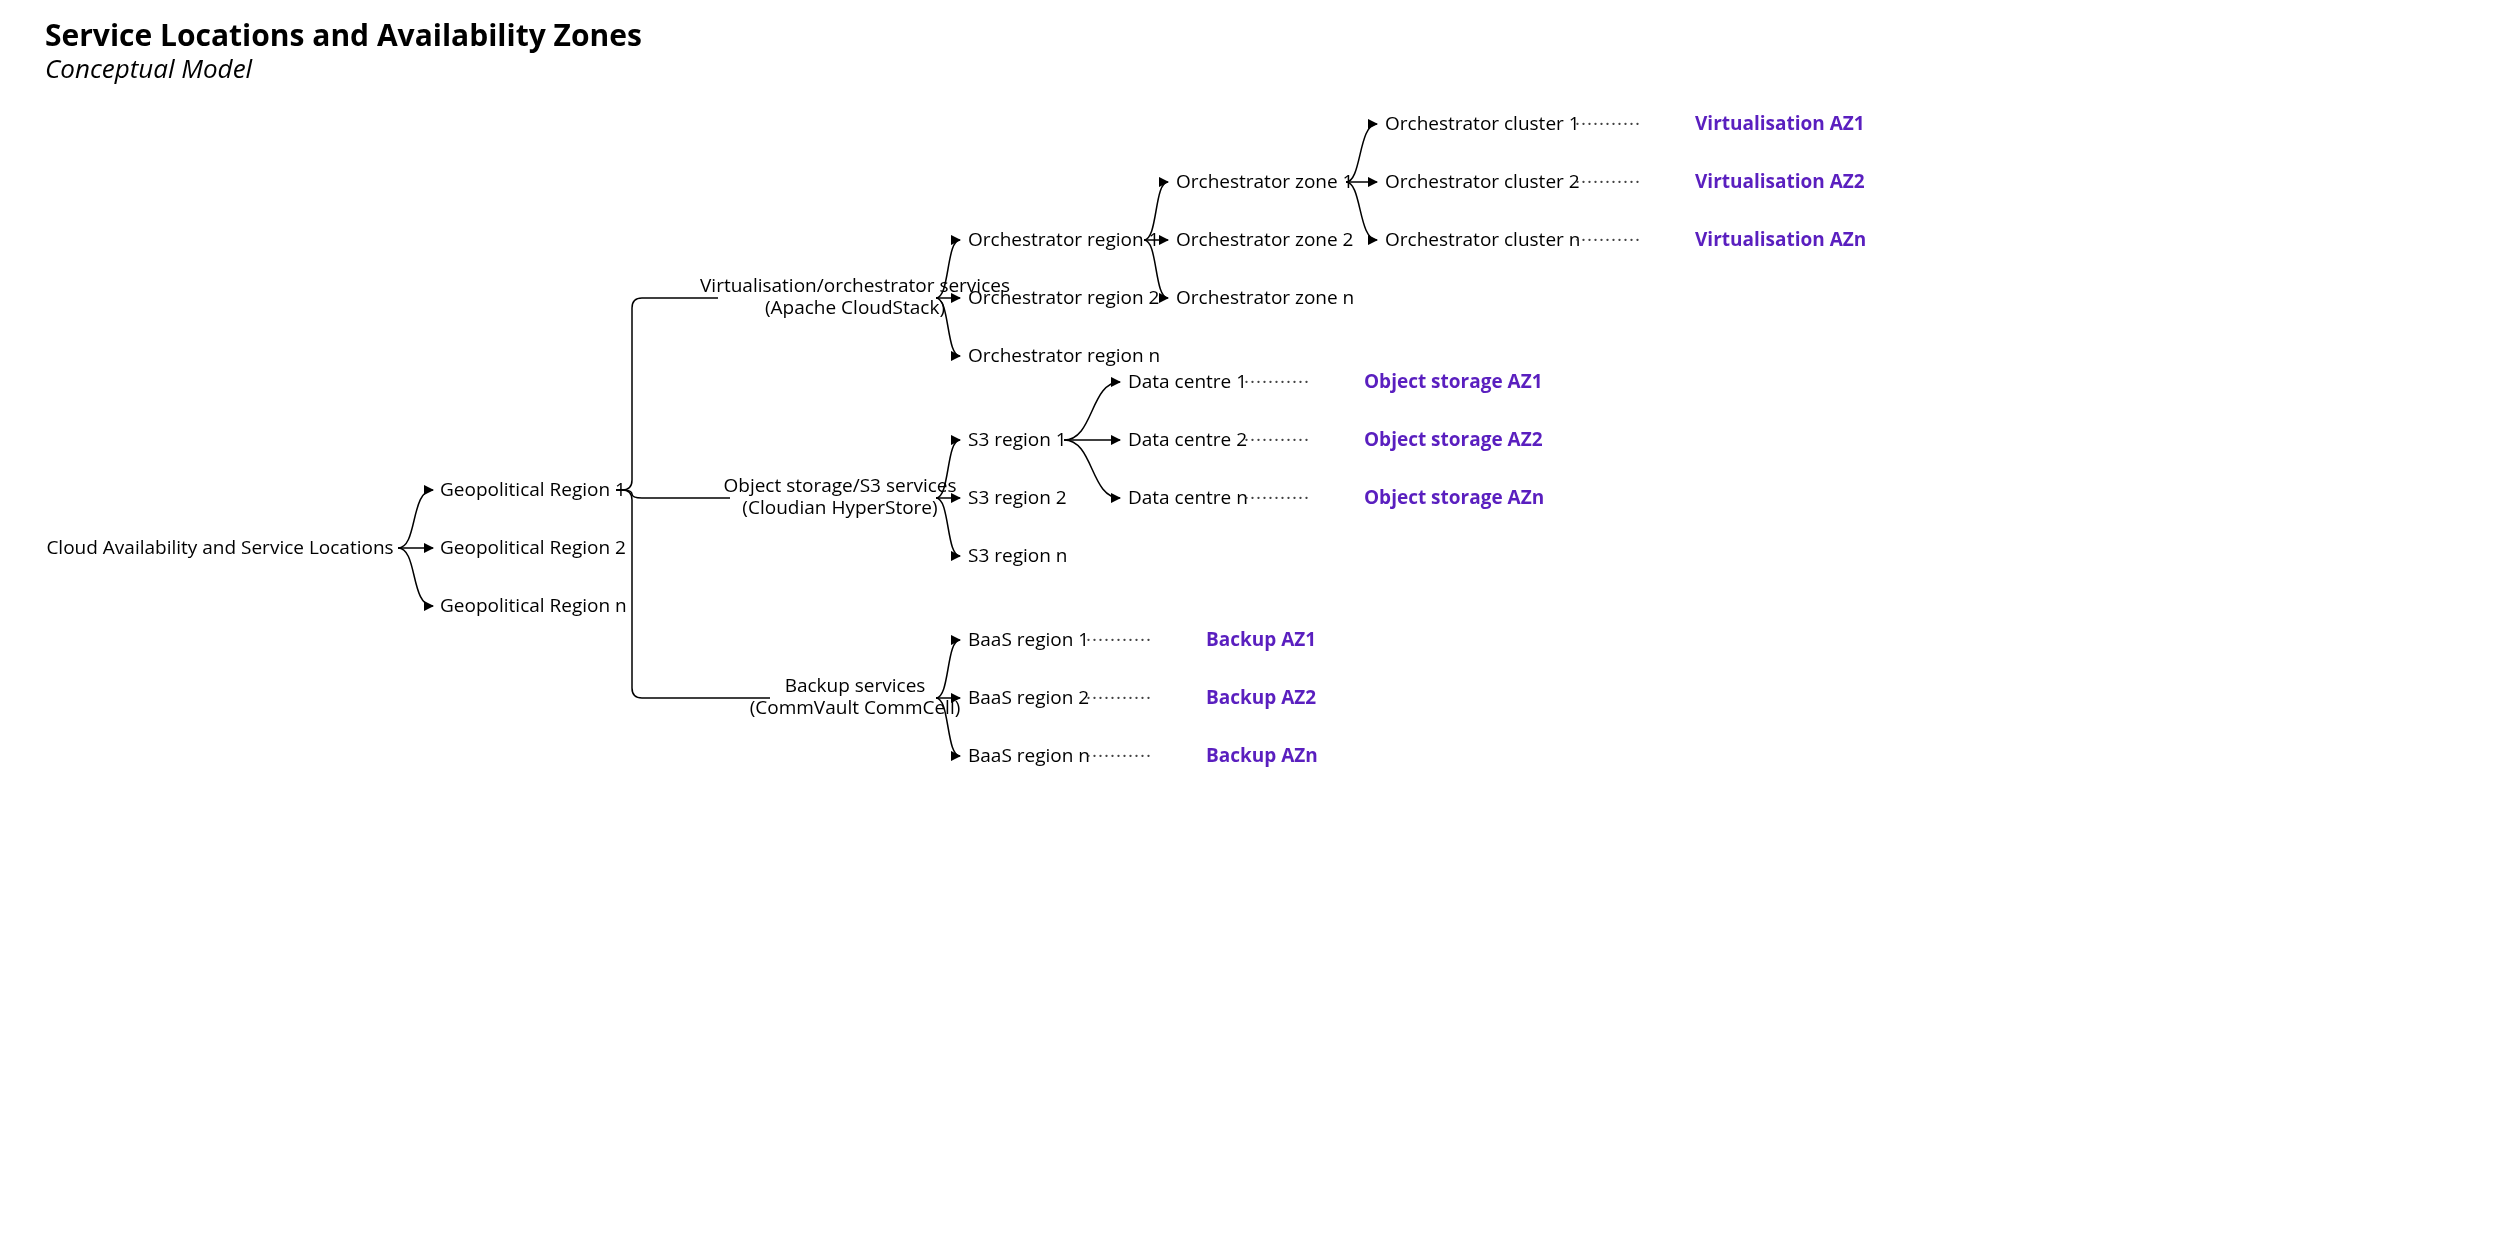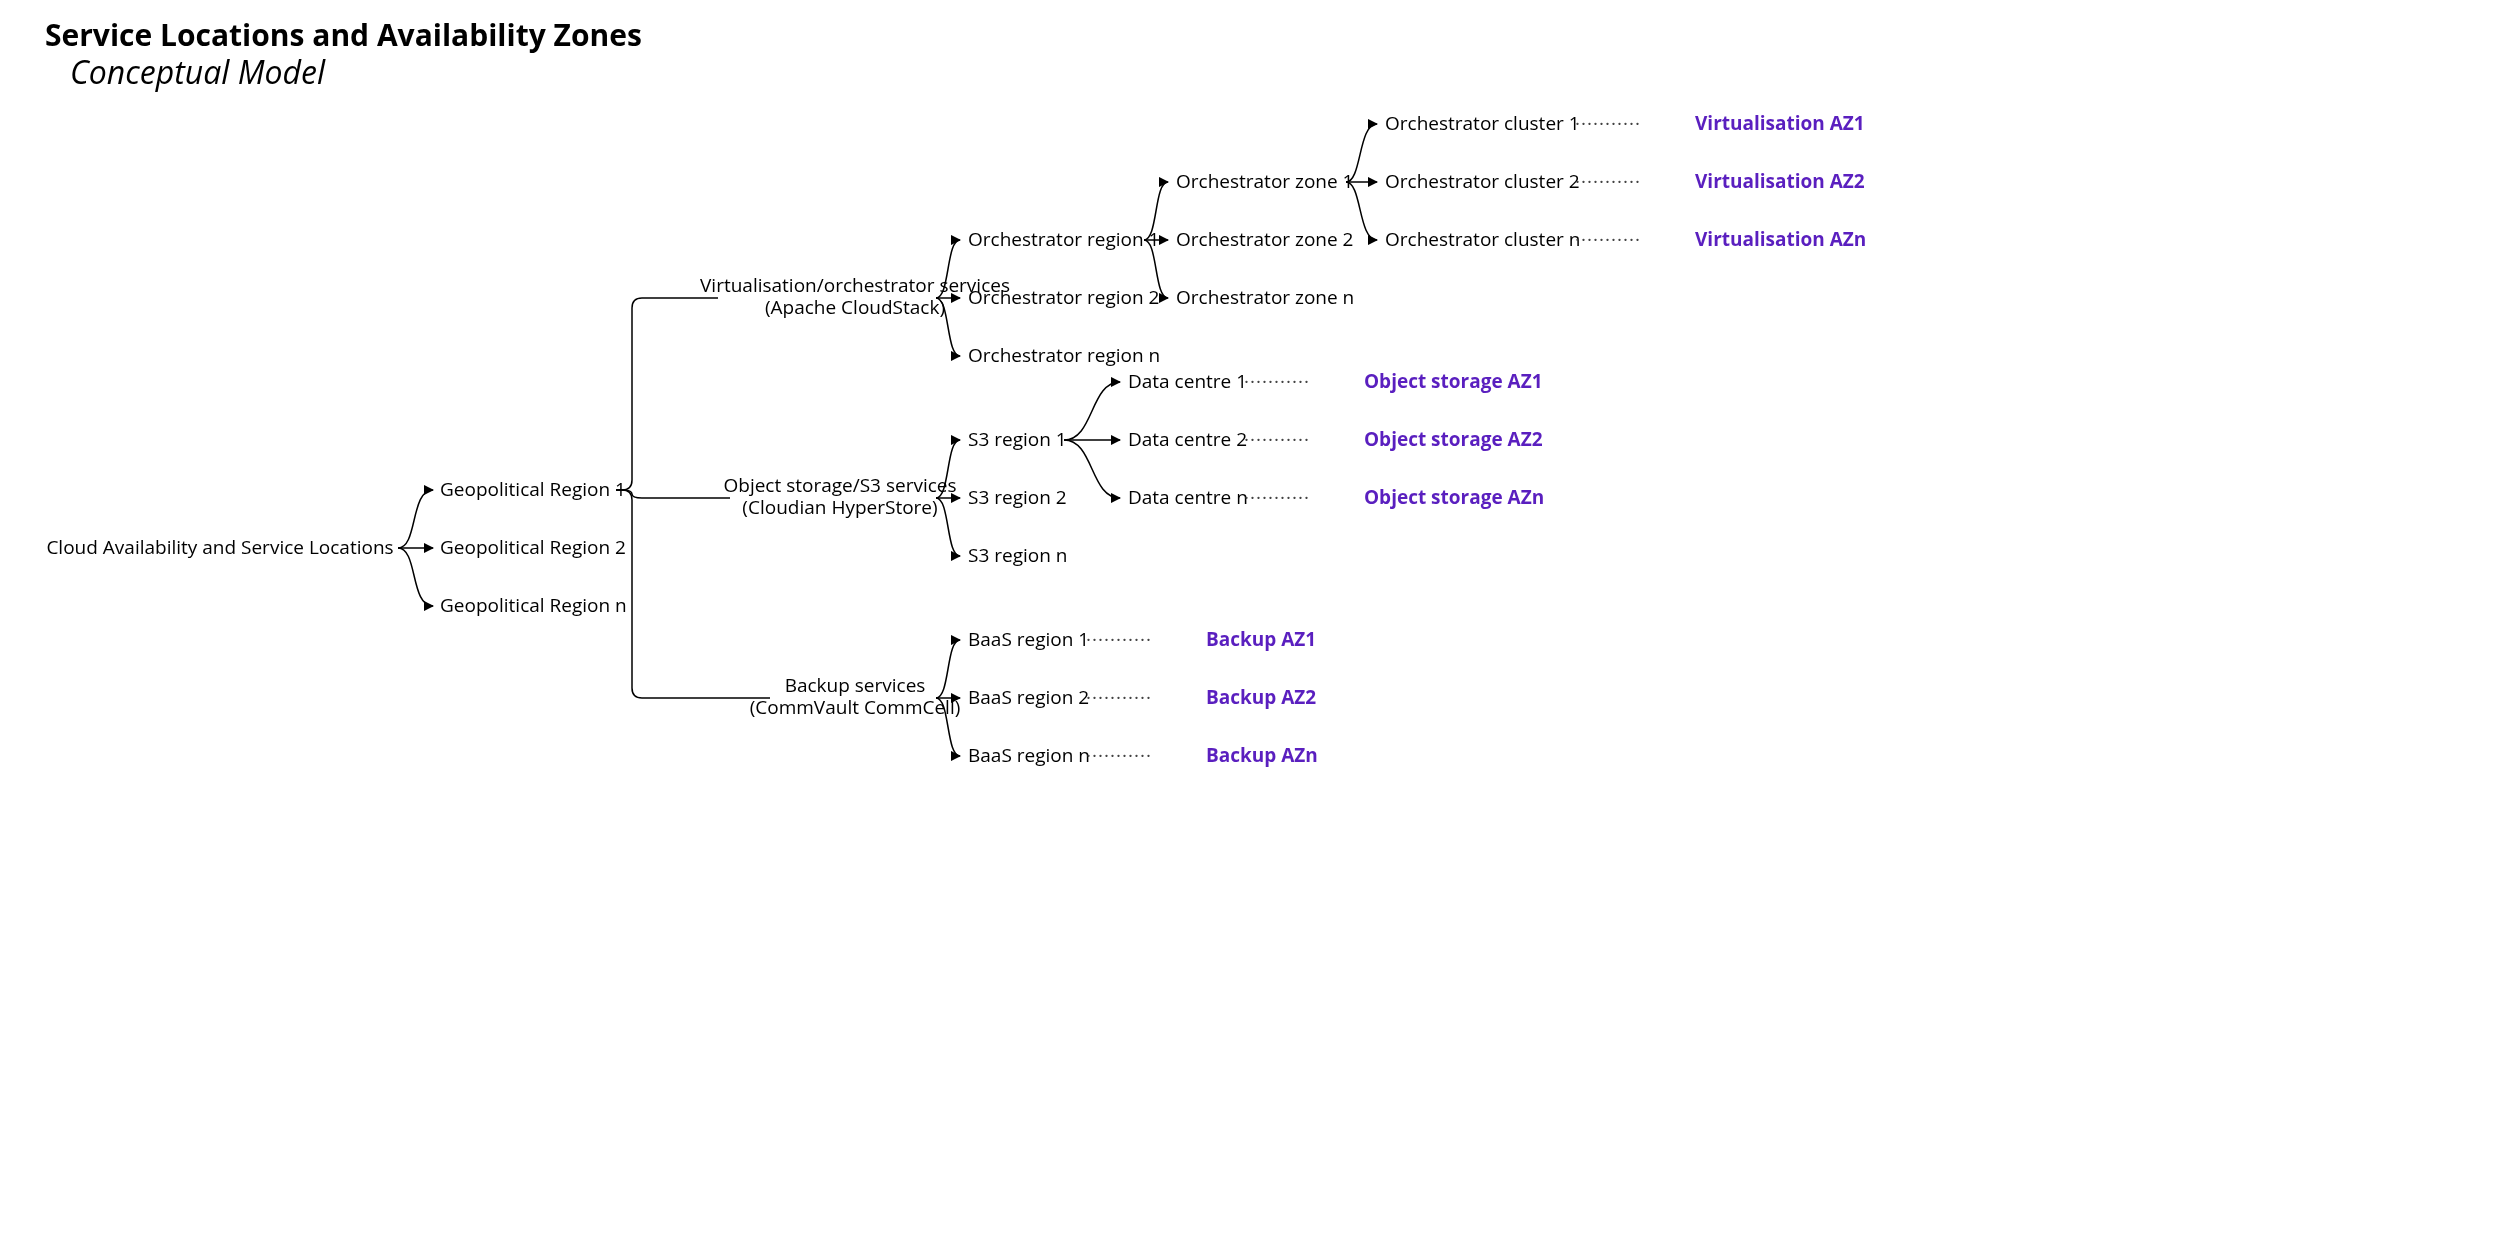--- a/index.html
+++ b/index.html
@@ -1,19 +1,19 @@
 <!DOCTYPE html>
 <html><head>
 <meta charset="utf-8">
 <style>
   html, body { margin:0; padding:0; background:#fff; }
   body { font-family: "Open Sans","Segoe UI",Arial,Helvetica,sans-serif; color:#000; }
   .page { position:relative; width:2515px; height:1096px; }
   .title { position:absolute; left:45px; top:14px; font-size:30px; font-weight:700; }
-  .subtitle { position:absolute; left:45px; top:50px; font-size:32px; font-style:italic; font-weight:400;margin-left:25px; }
+  .subtitle { position:absolute; left:45px; top:50px; font-size:26px; font-style:italic; font-weight:400; }
   svg { position:absolute; left:0; top:0; }
   text { font-family: "Open Sans","Segoe UI",Arial,Helvetica,sans-serif; font-size:19px; fill:#000; }
   text.center { text-anchor:middle; }
   text.left { text-anchor:start; }
   text.dotconn { fill:#444; font-size:19px; letter-spacing:1px; }
   text.az { font-weight:700; fill:#5a1fbf; }
 </style>
 </head>
 <body>
 

